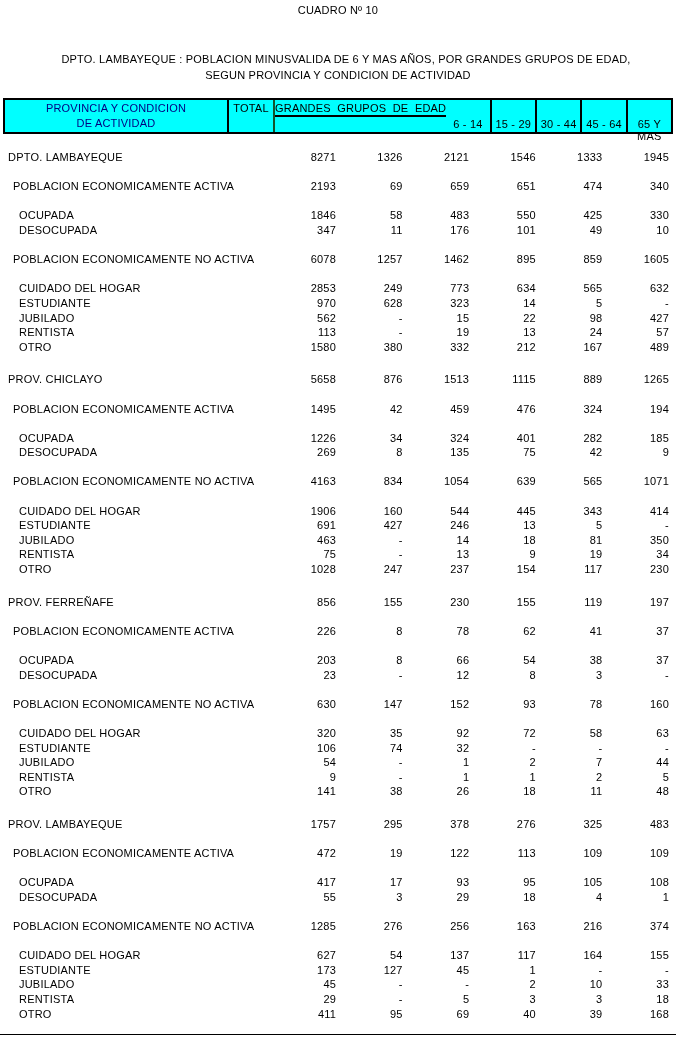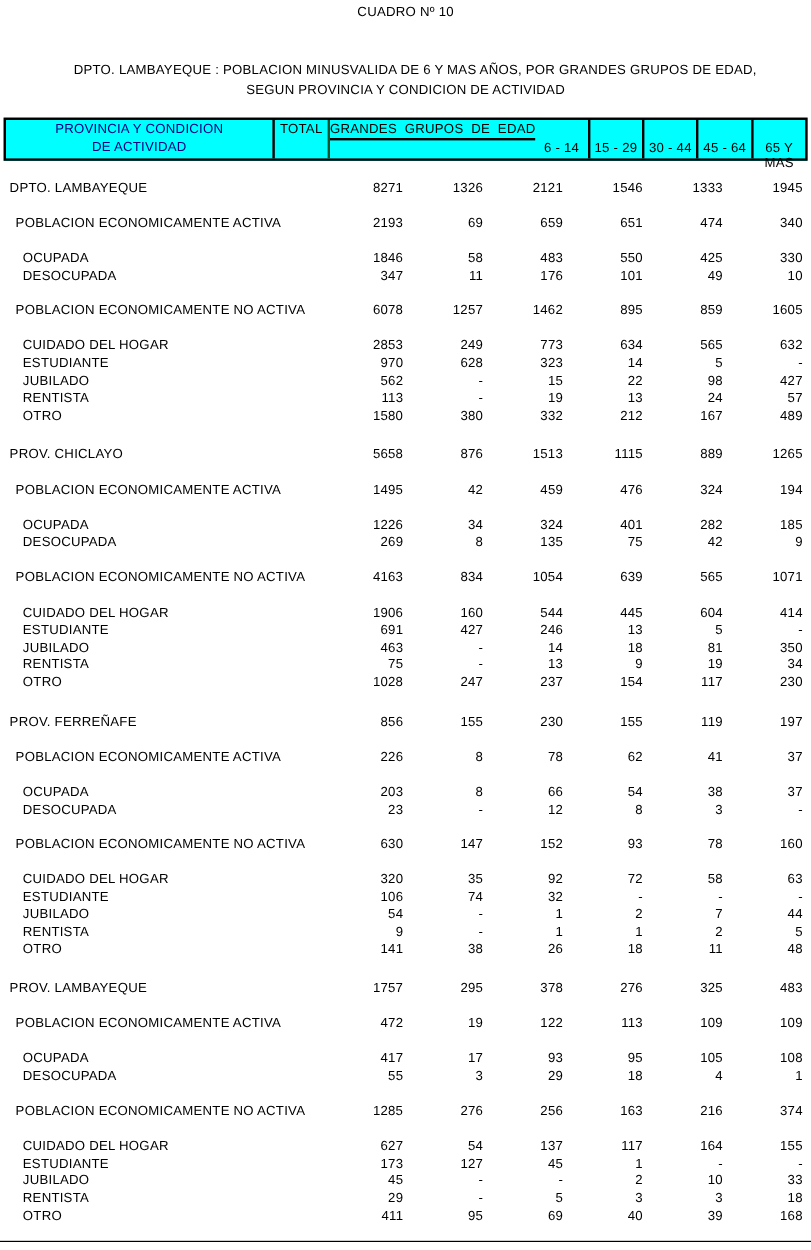--- a/index.html
+++ b/index.html
@@ -230,21 +230,21 @@
       <div class="c num">565</div>
       <div class="c num">1071</div>
     </div>
     <div class="sp"></div>
     <div class="row lvl2">
       <div class="c label">CUIDADO DEL HOGAR</div>
       <div class="c num">1906</div>
       <div class="c num">160</div>
       <div class="c num">544</div>
       <div class="c num">445</div>
-      <div class="c num">604</div>
+      <div class="c num">343</div>
       <div class="c num">414</div>
     </div>
     <div class="row lvl2">
       <div class="c label">ESTUDIANTE</div>
       <div class="c num">691</div>
       <div class="c num">427</div>
       <div class="c num">246</div>
       <div class="c num">13</div>
       <div class="c num">5</div>
       <div class="c num">-</div>

